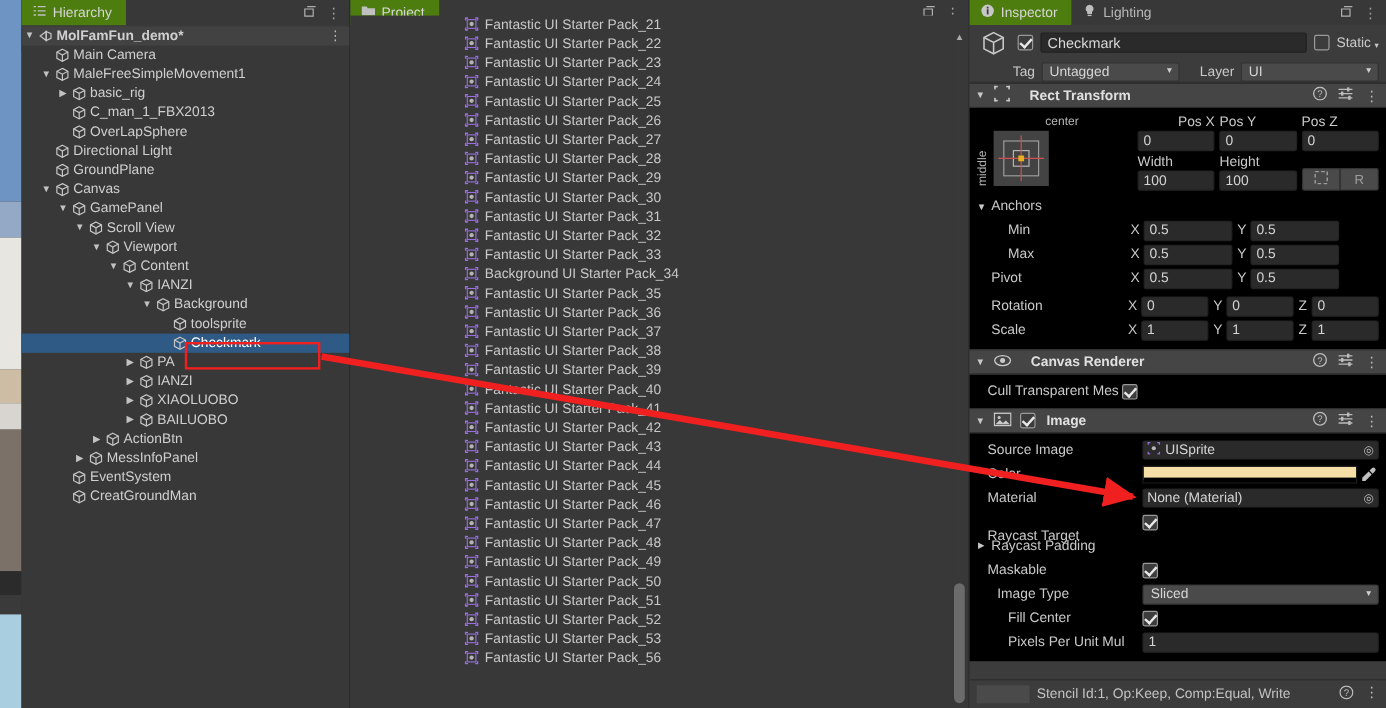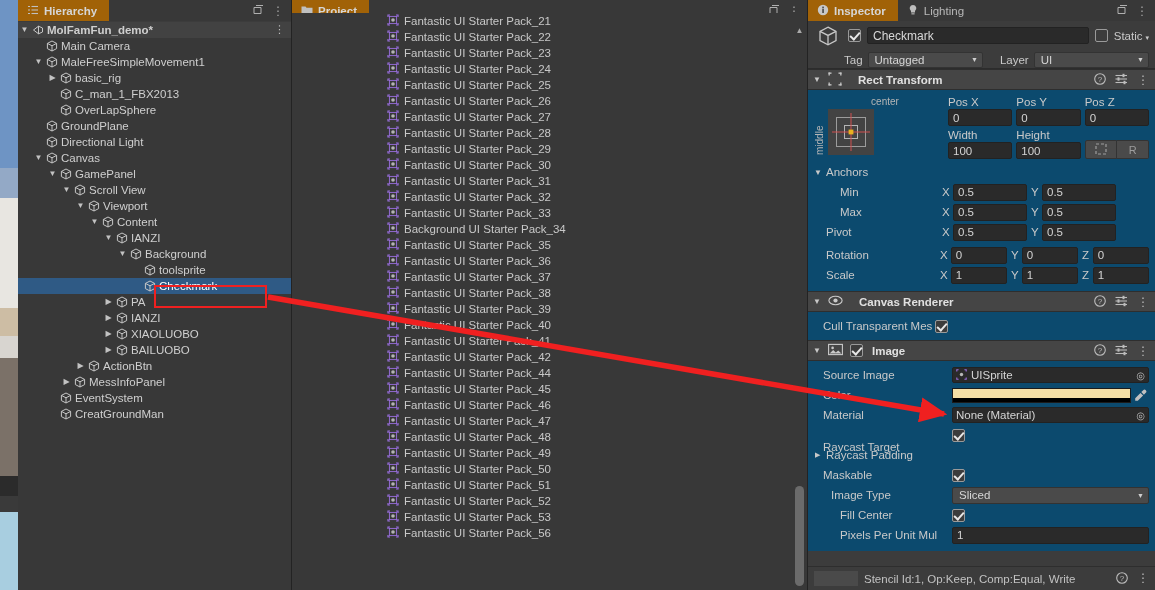--- a/index.html
+++ b/index.html
@@ -16,21 +16,21 @@
   
   .tabbar {
     height: 21px; background: #383838; display: flex; align-items: stretch;
     position: relative;
   }
   .tab {
     display: flex; align-items: center; gap: 5px;
     padding: 0 12px 0 9px; height: 21px;
     font-size: 11.5px; color: #b8b8b8; background: #383838;
   }
-  .tab.active { background: #a16207; color: #d6d6d6; font-weight: bold; }
+  .tab.active { background: #4d7c0f; color: #d6d6d6; }
   .tabbar .spacer { flex: 1; }
   .tabbar .chrome-btns {
     display: flex; align-items: center; gap: 8px; padding-right: 7px; color: #a5a5a5;
   }
   .toolbar {
     height: 21px; background: #3c3c3c; display: flex; align-items: center;
     gap: 4px; padding: 0 4px; border-bottom: 1px solid #232323;
   }
   .plus-btn {
     display: flex; align-items: center; gap: 1px; height: 16px;
@@ -136,21 +136,21 @@
   .comp-head {
     height: 21px; background: #454545; border-top: 1px solid #2e2e2e;
     border-bottom: 1px solid #2e2e2e; display: flex; align-items: center;
     gap: 6px; padding: 0 6px 0 5px; position: relative;
   }
   .comp-head .ctitle { font-size: 11.5px; font-weight: bold; color: #e0e0e0; margin-left: 10px; }
   .comp-head .chead-right {
     position: absolute; right: 6px; display: flex; align-items: center; gap: 9px; color: #bcbcbc;
   }
   .foldout { font-size: 8px; color: #c8c8c8; width: 9px; }
-  .comp-body { padding: 4px 6px 6px 6px; background: #0c4a6e; }
+  .comp-body { padding: 4px 6px 6px 6px; background: #000000; }
 
   .field {
     height: 17px; background: #2a2a2a; border: 1px solid #222; border-radius: 2px;
     display: flex; align-items: center; padding: 0 4px; color: #d4d4d4; font-size: 11.5px;
   }
   .prop-row { display: flex; align-items: center; height: 20px; }
   .prop-lbl { font-size: 11.5px; color: #c9c9c9; }
 
   .anchor-widget { width: 46px; height: 46px; background: #434343; position: relative; }
   .anchor-vert {
@@ -315,31 +315,31 @@
           <span class="hname">OverLapSphere</span>
         </div>
         <div class="hrow">
           <span class="twisty empty" style="margin-left: 14px;">&nbsp;</span>
           <span class="go-icon">
             <svg class="hi-svg" viewBox="0 0 12 12">
               <path d="M6 1 10.6 3.4v5.2L6 11 1.4 8.6V3.4z" fill="none" stroke="#c6c6c6" stroke-width="1"></path>
               <path d="M1.4 3.4 6 5.8l4.6-2.4M6 5.8V11" fill="none" stroke="#c6c6c6" stroke-width="1"></path>
             </svg>
           </span>
+          <span class="hname">Directional Light</span>
+        </div>
+        <div class="hrow">
+          <span class="twisty empty" style="margin-left: 14px;">&nbsp;</span>
+          <span class="go-icon">
+            <svg class="hi-svg" viewBox="0 0 12 12">
+              <path d="M6 1 10.6 3.4v5.2L6 11 1.4 8.6V3.4z" fill="none" stroke="#c6c6c6" stroke-width="1"></path>
+              <path d="M1.4 3.4 6 5.8l4.6-2.4M6 5.8V11" fill="none" stroke="#c6c6c6" stroke-width="1"></path>
+            </svg>
+          </span>
           <span class="hname">GroundPlane</span>
-        </div>
-        <div class="hrow">
-          <span class="twisty empty" style="margin-left: 14px;">&nbsp;</span>
-          <span class="go-icon">
-            <svg class="hi-svg" viewBox="0 0 12 12">
-              <path d="M6 1 10.6 3.4v5.2L6 11 1.4 8.6V3.4z" fill="none" stroke="#c6c6c6" stroke-width="1"></path>
-              <path d="M1.4 3.4 6 5.8l4.6-2.4M6 5.8V11" fill="none" stroke="#c6c6c6" stroke-width="1"></path>
-            </svg>
-          </span>
-          <span class="hname">Directional Light</span>
         </div>
         <div class="hrow">
           <span class="twisty" style="margin-left: 14px;">▼</span>
           <span class="go-icon">
             <svg class="hi-svg" viewBox="0 0 12 12">
               <path d="M6 1 10.6 3.4v5.2L6 11 1.4 8.6V3.4z" fill="none" stroke="#c6c6c6" stroke-width="1"></path>
               <path d="M1.4 3.4 6 5.8l4.6-2.4M6 5.8V11" fill="none" stroke="#c6c6c6" stroke-width="1"></path>
             </svg>
           </span>
           <span class="hname">Canvas</span>
@@ -780,20 +780,30 @@
         </div>
         <div class="prow">
           <span><svg class="sprite-ico" viewBox="0 0 12 12">
               <g stroke="#9a6fe0" stroke-width="1.2" fill="none">
                 <path d="M3 1H1v2M9 1h2v2M3 11H1V9M9 11h2V9"></path>
               </g>
               <rect x="2.4" y="2.4" width="7.2" height="7.2" fill="none" stroke="#9a6fe0" stroke-width="0.9"></rect>
               <circle cx="6" cy="6" r="1.8" fill="#b4b4b4"></circle>
             </svg></span>
           <span>Fantastic UI Starter Pack_42</span>
+        </div>
+        <div class="prow">
+          <span><svg class="sprite-ico" viewBox="0 0 12 12">
+              <g stroke="#9a6fe0" stroke-width="1.2" fill="none">
+                <path d="M3 1H1v2M9 1h2v2M3 11H1V9M9 11h2V9"></path>
+              </g>
+              <rect x="2.4" y="2.4" width="7.2" height="7.2" fill="none" stroke="#9a6fe0" stroke-width="0.9"></rect>
+              <circle cx="6" cy="6" r="1.8" fill="#b4b4b4"></circle>
+            </svg></span>
+          <span>Fantastic UI Starter Pack_43</span>
         </div>
         <div class="prow">
           <span><svg class="sprite-ico" viewBox="0 0 12 12">
               <g stroke="#9a6fe0" stroke-width="1.2" fill="none">
                 <path d="M3 1H1v2M9 1h2v2M3 11H1V9M9 11h2V9"></path>
               </g>
               <rect x="2.4" y="2.4" width="7.2" height="7.2" fill="none" stroke="#9a6fe0" stroke-width="0.9"></rect>
               <circle cx="6" cy="6" r="1.8" fill="#b4b4b4"></circle>
             </svg></span>
           <span>Fantastic UI Starter Pack_44</span>
@@ -1026,21 +1036,21 @@
                   <line x1="23" y1="4" x2="23" y2="42" stroke="#d05050" stroke-width="1"></line>
                   <line x1="4" y1="23" x2="42" y2="23" stroke="#d05050" stroke-width="1"></line>
                   <rect x="20.6" y="20.6" width="4.8" height="4.8" fill="#e8b020"></rect>
                 </svg>
               </div>
             </div>
           </div>
 
           <div style="flex:1;">
             <div style="display:flex;gap:4px;">
-              <div style="flex:1;">
+              <div style="flex:1;text-align:right;">
                 <div class="prop-lbl">Pos X</div>
                 <div class="field" style="margin-top:1px;">
                     <span>0</span>
                   </div>
               </div>
               <div style="flex:1;">
                 <div class="prop-lbl">Pos Y</div>
                 <div class="field" style="margin-top:1px;">
                     <span>0</span>
                   </div>

